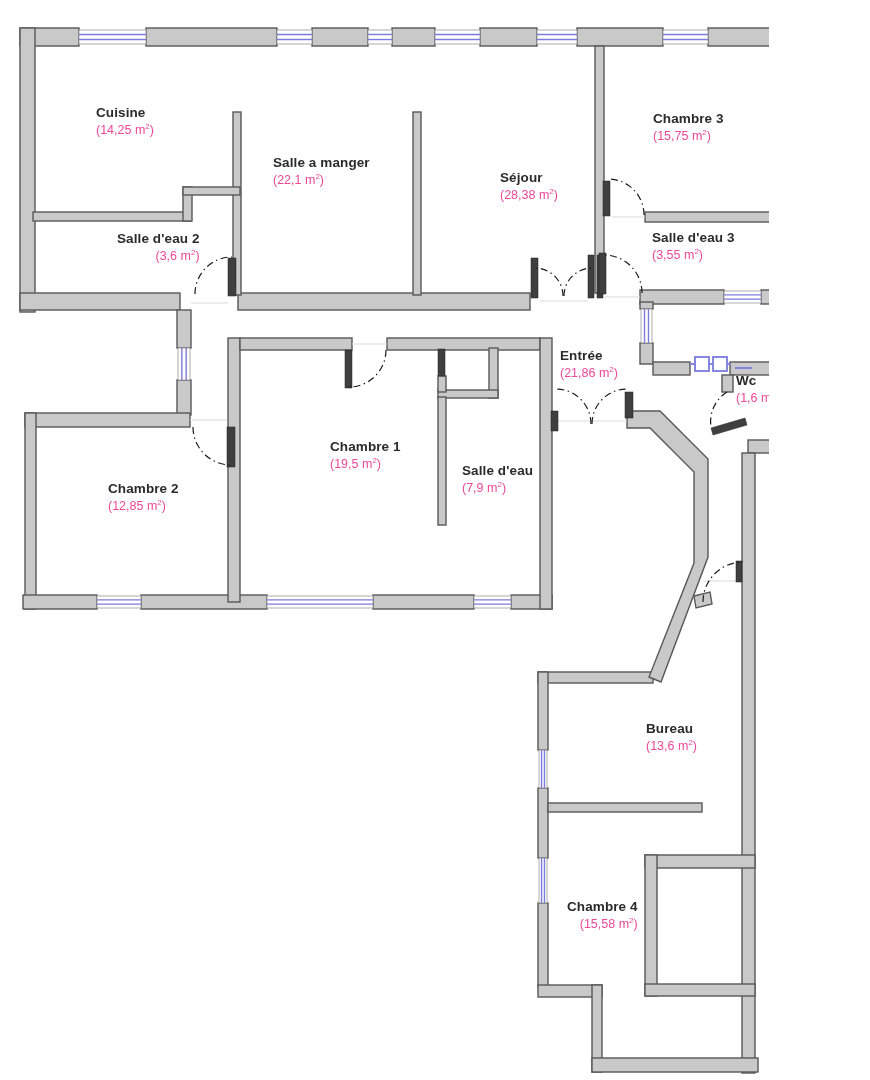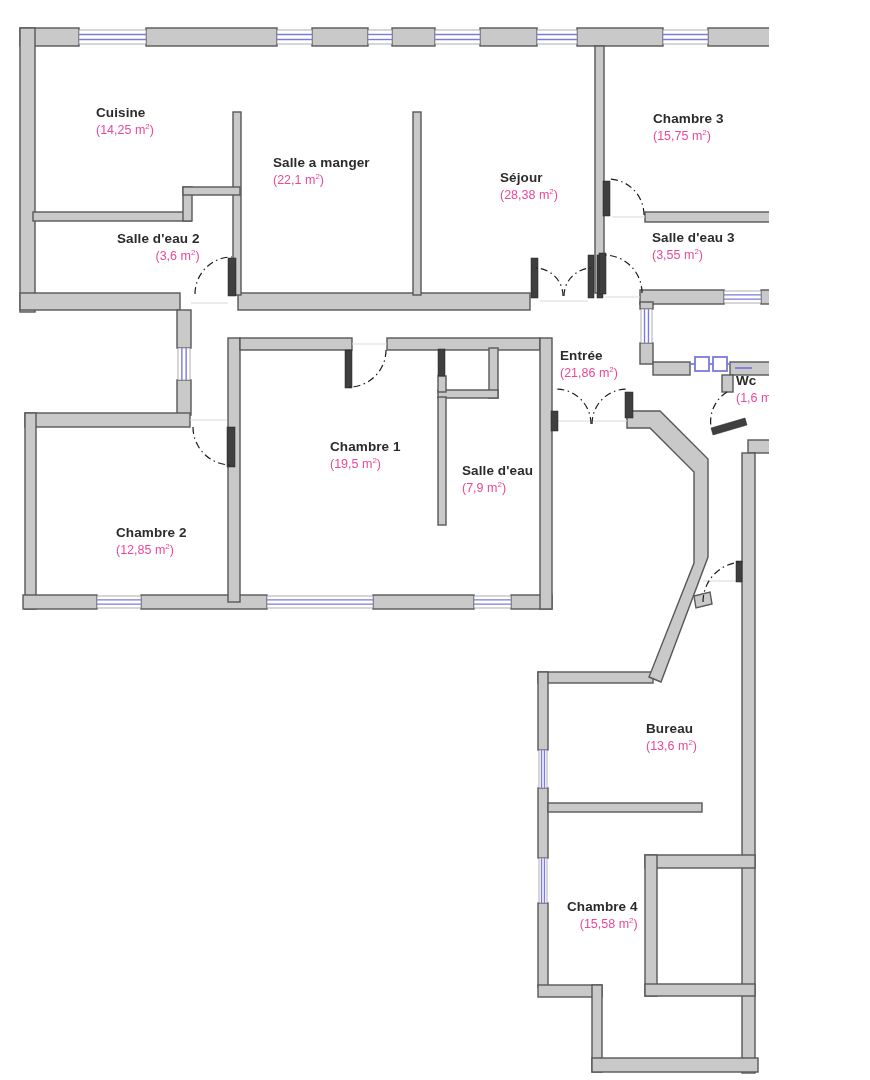--- a/index.html
+++ b/index.html
@@ -180,21 +180,21 @@
         <div class="room-area">(3,55 m<sup>2</sup>)</div>
       </div>
       <div class="room-label" style="left: 560px; top: 319px; margin-top: 30px;">
         <div class="room-name">Entrée</div>
         <div class="room-area">(21,86 m<sup>2</sup>)</div>
       </div>
       <div class="room-label" style="left: 736px; top: 374px;">
         <div class="room-name">Wc</div>
         <div class="room-area">(1,6 m<sup>2</sup>)</div>
       </div>
-      <div class="room-label" style="left: 116px; top: 482px; margin-top: 44px;">
+      <div class="room-label" style="left: 108px; top: 482px;">
         <div class="room-name">Chambre 2</div>
         <div class="room-area">(12,85 m<sup>2</sup>)</div>
       </div>
       <div class="room-label" style="left: 330px; top: 440px;">
         <div class="room-name">Chambre 1</div>
         <div class="room-area">(19,5 m<sup>2</sup>)</div>
       </div>
       <div class="room-label" style="left: 462px; top: 464px;">
         <div class="room-name">Salle d'eau</div>
         <div class="room-area">(7,9 m<sup>2</sup>)</div>

